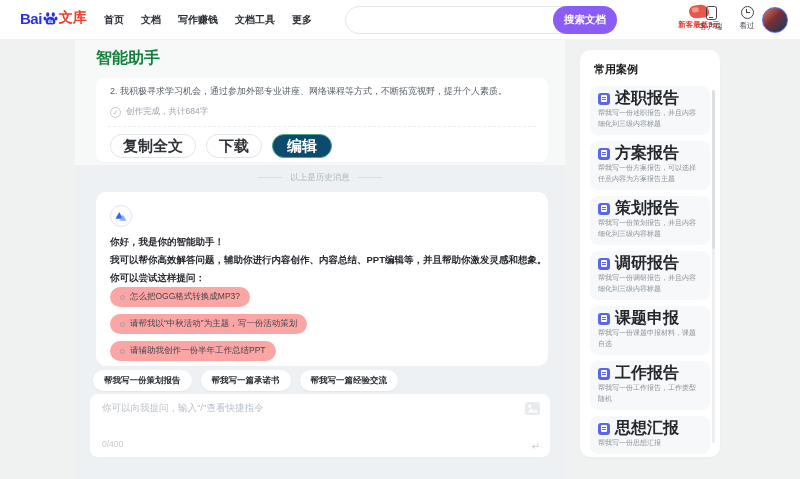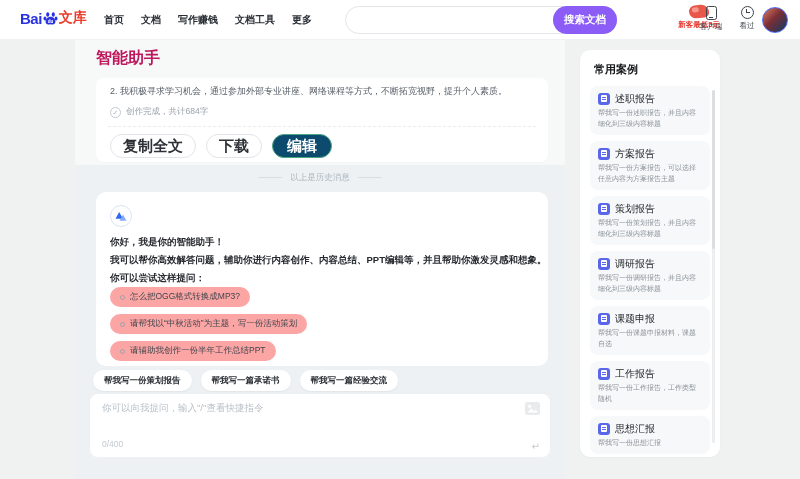--- a/index.html
+++ b/index.html
@@ -29,21 +29,21 @@
   .phone-icon{width:11px;height:14px;border:1.2px solid #3f444b;border-radius:2.5px;position:relative;margin-top:1px;}
   .phone-icon::after{content:"";position:absolute;bottom:1px;left:50%;transform:translateX(-50%);width:4px;height:1.2px;background:#3f444b;}
   .clock-icon{width:13px;height:13px;border:1.3px solid #3f444b;border-radius:50%;position:relative;margin-top:1px;}
   .clock-icon::after{content:"";position:absolute;left:4.8px;top:2px;width:1.2px;height:4px;background:#3f444b;}
   .clock-icon::before{content:"";position:absolute;left:5.3px;top:4.9px;width:3.4px;height:1.2px;background:#3f444b;}
   .avatar{position:absolute;left:762px;top:7px;width:26px;height:26px;border-radius:50%;border:1.5px solid #4e6ef2;background:linear-gradient(135deg,#c96a5a 10%,#7a2e35 45%,#20385c 90%);cursor:pointer;}
   
   .center-strip{position:absolute;left:75px;top:40px;width:490px;height:125px;background:#f7f9f9;}
   .chat-panel{position:absolute;left:75px;top:165px;width:490px;height:314px;background:#edf1f3;}
   
-  .page-title{position:absolute;left:96px;top:48px;font-size:16px;font-weight:800;color:#be185d;}
+  .page-title{position:absolute;left:96px;top:48px;font-size:16px;font-weight:800;color:#15803d;}
   .history-card{position:absolute;left:96px;top:78px;width:452px;height:84px;background:#fff;border-radius:8px;box-shadow:0 1px 2px rgba(0,0,0,.02);}
   .gen-text{position:absolute;left:14px;right:14px;top:7px;font-size:9px;color:#596069;white-space:nowrap;overflow:hidden;}
   .status-row{position:absolute;left:14px;top:28px;display:flex;align-items:center;gap:5px;justify-content:space-between;}
   .check-circle{width:11px;height:11px;border:1px solid #c3cad1;border-radius:50%;color:#aeb6bd;font-size:7px;line-height:9px;text-align:center;}
   .status-text{font-size:8.5px;color:#9aa2ab;}
   .card-sep{position:absolute;left:12px;right:12px;top:48px;border-top:1px dashed #e9edf0;}
   .btn-row{position:absolute;left:14px;top:56px;display:flex;gap:10px;}
   .btn{height:24px;border-radius:13px;border:1px solid #e1e4e8;background:#fff;font-size:15px;font-weight:700;color:#2f3338;cursor:pointer;padding:0 12px;font-family:inherit;}
   .btn.green{background:#0c4a6e;border-color:#4aa783;color:#fff;padding:0 14px;}
   
@@ -66,21 +66,21 @@
   .prompt-input::placeholder{color:#b9c0c7;}
   .img-icon{position:absolute;right:10px;top:8px;display:flex;cursor:pointer;}
   .counter{position:absolute;left:12px;bottom:8px;font-size:8.5px;color:#c3c9cf;}
   .enter-icon{position:absolute;right:10px;bottom:5px;font-size:10px;color:#c3c9cf;}
   
   .sidebar{position:absolute;left:580px;top:50px;width:140px;height:407px;background:#fff;border-radius:10px;box-shadow:0 1px 3px rgba(0,0,0,.03);}
   .sidebar-title{position:absolute;left:14px;top:12px;font-size:11px;font-weight:800;color:#17181a;}
   .case-list{position:absolute;left:10px;top:36px;width:120px;}
   .case-item{background:#f6f8f9;border-radius:8px;padding:6px 8px;margin-bottom:6px;cursor:pointer;}
   .case-head{display:flex;align-items:center;gap:5px;height:13px;}
-  .case-title{font-size:10px;font-weight:400;color:#23262b;white-space:nowrap;}
+  .case-title{font-size:16px;font-weight:700;color:#23262b;white-space:nowrap;}
   .case-desc{margin-top:2px;font-size:7px;line-height:11px;color:#8b929a;}
   .doc-icon{width:12px;height:12px;border-radius:3px;background:#5a66ea;position:relative;flex:none;}
   .doc-icon::before{content:"";position:absolute;left:3px;top:2.5px;width:6px;height:7px;background:#fff;border-radius:1px;}
   .doc-icon::after{content:"";position:absolute;left:4px;top:4.5px;width:4px;height:1px;background:#5a66ea;box-shadow:0 2px 0 #5a66ea;}
   .side-scrollbar{position:absolute;right:5px;top:40px;bottom:14px;width:3px;background:#eceef0;border-radius:2px;}
   .side-scroll-thumb{position:absolute;top:0;left:0;width:3px;height:45%;background:#dcdfe2;border-radius:2px;}
 </style>
 </head>
 <body>
 

